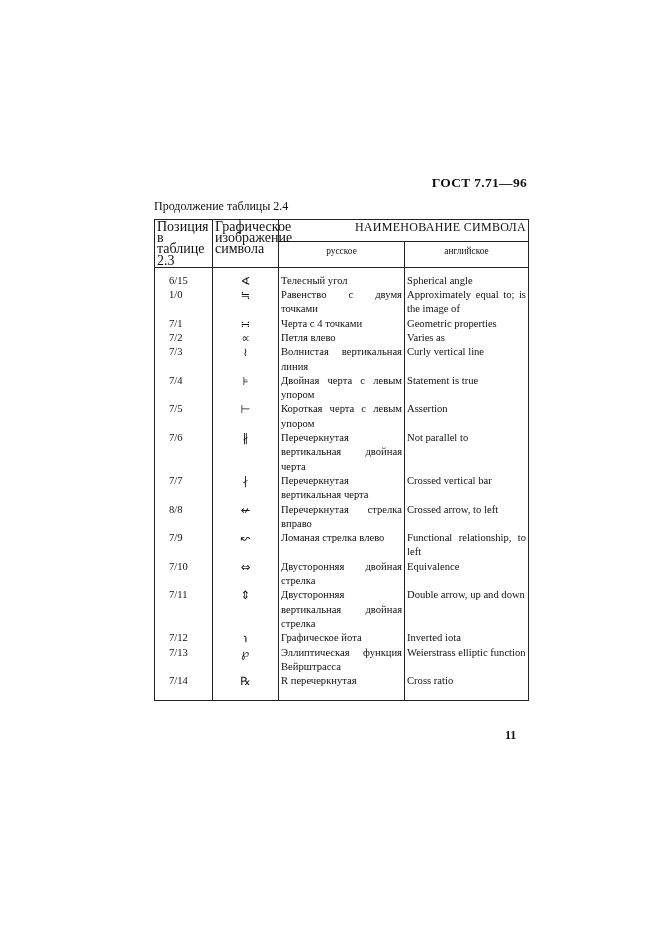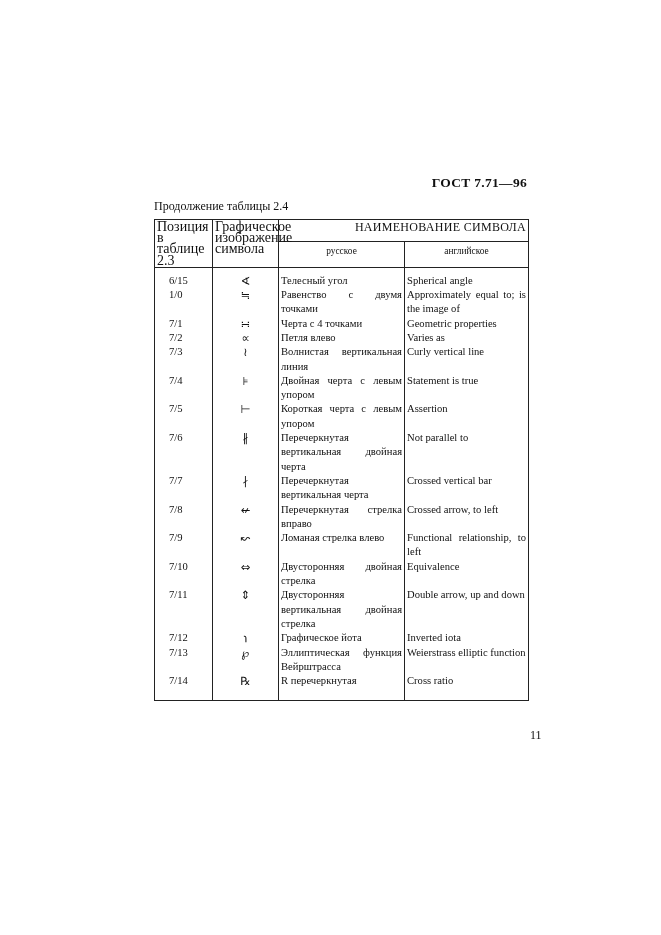--- a/index.html
+++ b/index.html
@@ -38,21 +38,21 @@
     border-top: none; border-bottom: none;
     vertical-align: top; padding: 0 2px;
   }
   table.sym tr.first td { padding-top: 6px; }
   table.sym tr.last td { padding-bottom: 12px; }
   td.pos { text-align: left; padding-left: 14px !important; font-family: Liberation Serif, serif; }
   td.glyph { text-align: center; font-family: "DejaVu Sans", sans-serif; font-size: 11.5px; }
   td.ru { text-align: justify; }
   td.en { text-align: justify; }
   .page-number {
-    position: absolute; left: 505px; top: 728px; font-weight: normal; font-size: 12px; margin-left: 25px;
+    position: absolute; left: 505px; top: 728px; font-weight: bold; font-size: 12px;
   }
 </style>
 </head>
 <body>
 
 <div class="doc-code">ГОСТ 7.71—96</div>
 <div class="continuation">Продолжение таблицы 2.4</div>
 
 <table class="sym">
   <colgroup>
@@ -121,21 +121,21 @@
         <td class="ru">Перечеркнутая вертикальная двойная черта</td>
         <td class="en">Not parallel to</td>
       </tr>
       <tr>
         <td class="pos">7/7</td>
         <td class="glyph">∤</td>
         <td class="ru">Перечеркнутая вертикальная черта</td>
         <td class="en">Crossed vertical bar</td>
       </tr>
       <tr>
-        <td class="pos">7/8</td>
+        <td class="pos">8/8</td>
         <td class="glyph">↚</td>
         <td class="ru">Перечеркнутая стрелка вправо</td>
         <td class="en">Crossed arrow, to left</td>
       </tr>
       <tr>
         <td class="pos">7/9</td>
         <td class="glyph">↜</td>
         <td class="ru">Ломаная стрелка влево</td>
         <td class="en">Functional relationship, to left</td>
       </tr>

